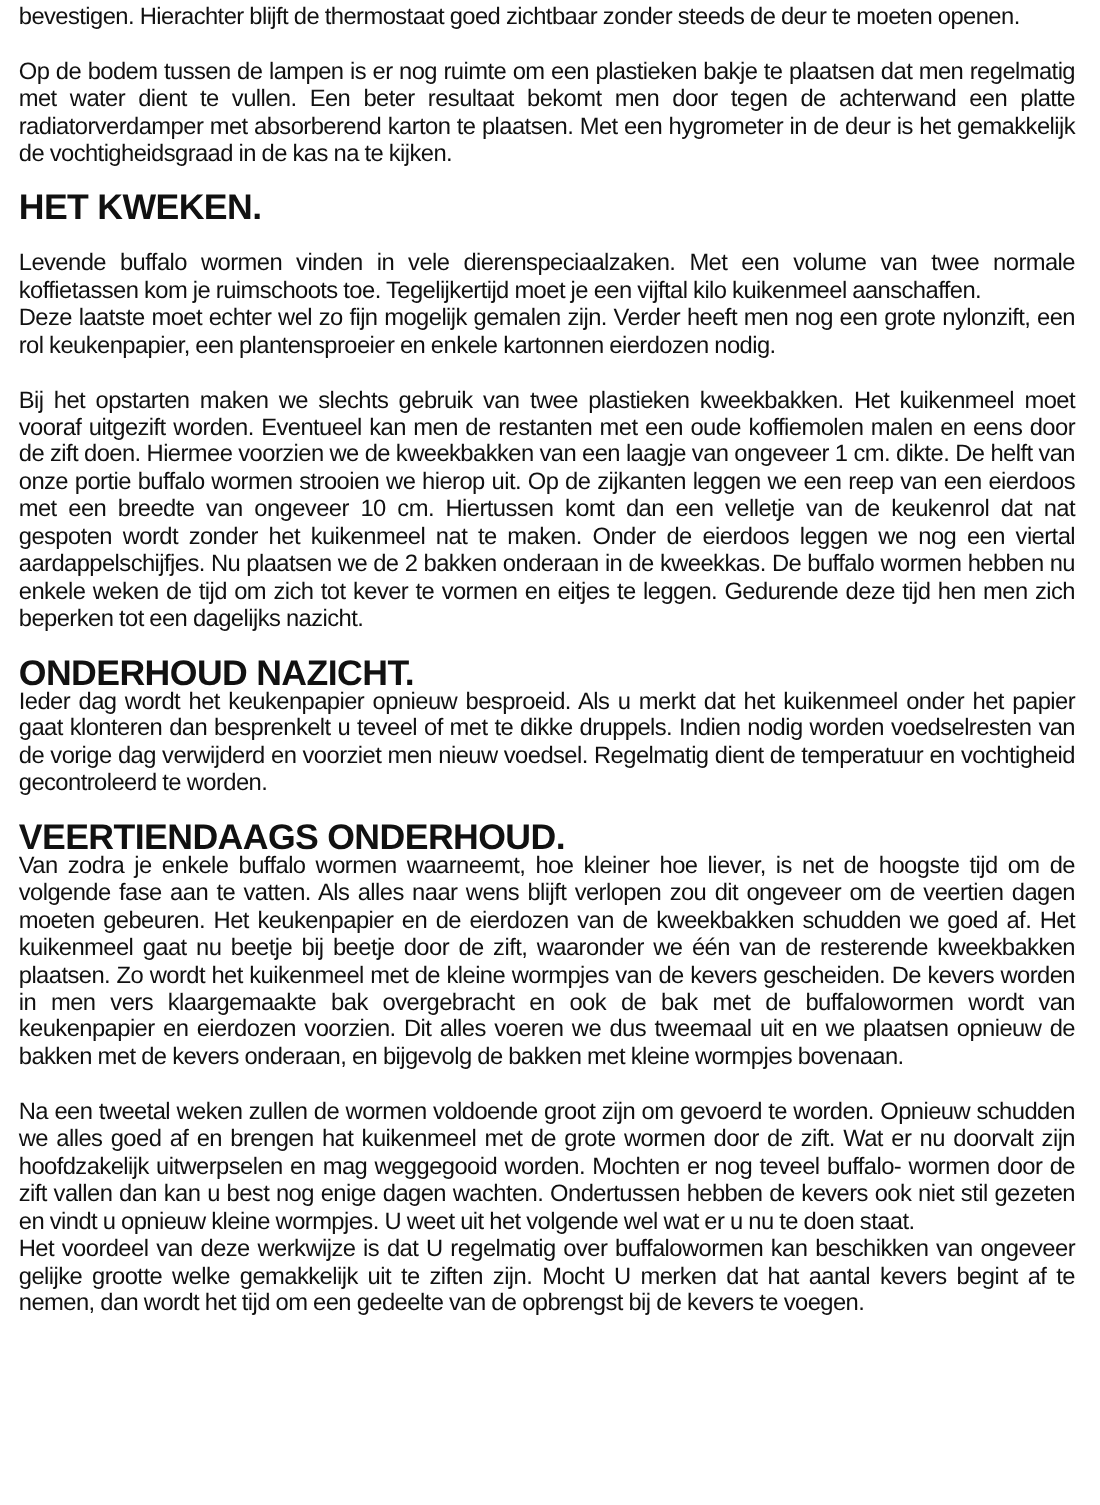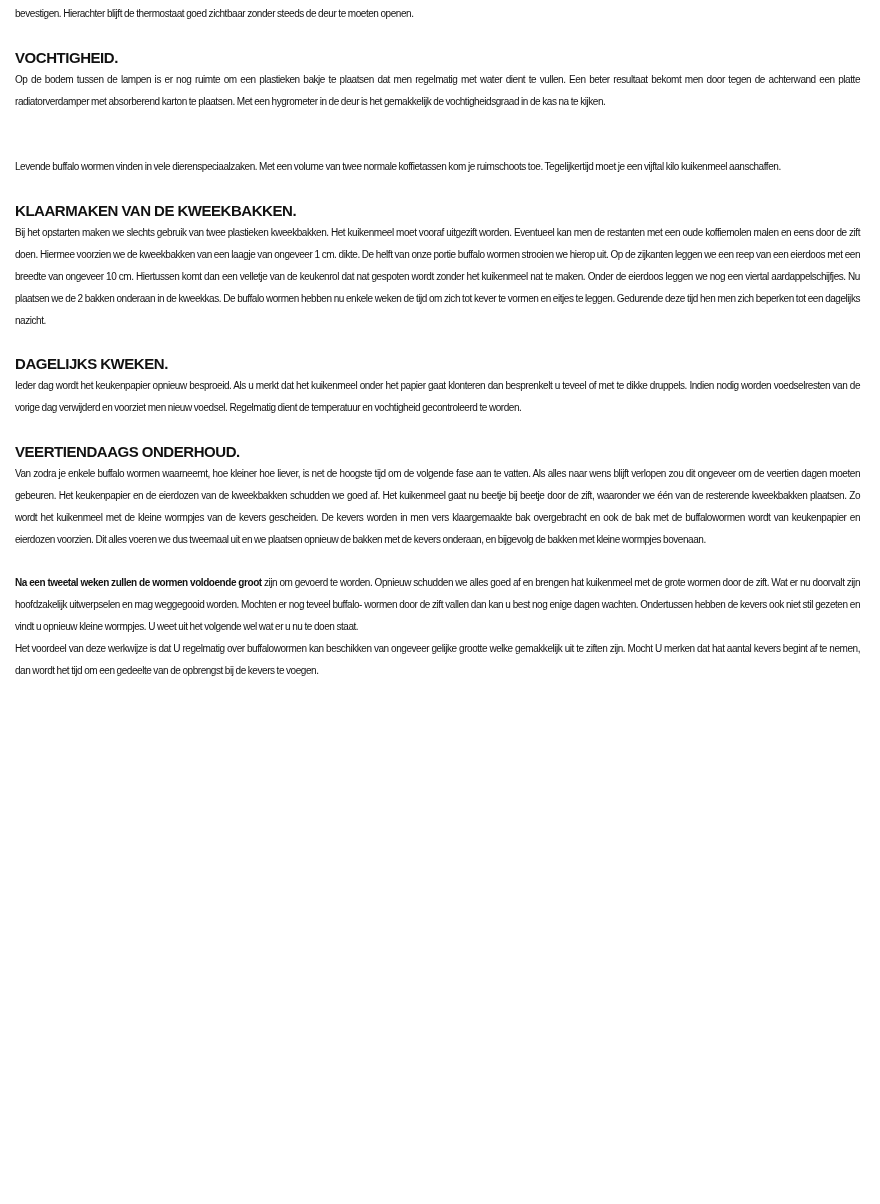--- a/index.html
+++ b/index.html
@@ -12,72 +12,72 @@
       height: 1204px;
       overflow: hidden;
       position: relative;
     }
     .page {
       position: absolute;
       left: 15px;
       top: 3px;
       width: 845px;
       font-family: "Liberation Sans", sans-serif;
-      font-size: 10px;
+      font-size: 19px;
       line-height: 21.9px;
       color: #111111;
       letter-spacing: -0.45px;
       word-spacing: -0.3px;
     }
     .para {
       margin: 0;
       text-align: justify;
       text-align-last: left;
     }
     .heading {
       margin: 0;
       font-weight: bold;
     }
     .gap {
       height: 21.9px;
     }
     .strong {
-      font-weight: bold;
+      font-weight: normal;
     }
   </style>
 </head>
 <body>
 
 <div class="page">
   <p class="para">bevestigen. Hierachter blijft de thermostaat goed zichtbaar zonder steeds de deur te moeten openen.</p>
   <div class="gap"></div>
 
   <section>
-    <h2 class="heading">VOCHTIGHEID.</h2>
     <p class="para">Op de bodem tussen de lampen is er nog ruimte om een plastieken bakje te plaatsen dat men regelmatig met water dient te vullen. Een beter resultaat bekomt men door tegen de achterwand een platte radiatorverdamper met absorberend karton te plaatsen. Met een hygrometer in de deur is het gemakkelijk de vochtigheidsgraad in de kas na te kijken.</p>
   </section>
   <div class="gap"></div>
 
   <section>
+    <h2 class="heading">HET KWEKEN.</h2>
   </section>
   <div class="gap"></div>
 
   <section>
     <p class="para">Levende buffalo wormen  vinden in vele dierenspeciaalzaken. Met een volume van twee normale koffietassen kom je ruimschoots toe. Tegelijkertijd moet je een vijftal kilo kuikenmeel aanschaffen.</p>
+    <p class="para">Deze laatste moet echter wel zo fijn mogelijk gemalen zijn. Verder heeft men nog een grote nylonzift, een rol keukenpapier, een plantensproeier en enkele kartonnen eierdozen nodig.</p>
   </section>
   <div class="gap"></div>
 
   <section>
-    <h2 class="heading">KLAARMAKEN VAN DE KWEEKBAKKEN.</h2>
     <p class="para">Bij het opstarten maken we slechts gebruik van twee plastieken kweekbakken. Het kuikenmeel moet vooraf uitgezift worden. Eventueel kan men de restanten met een oude koffiemolen malen en eens door de zift doen. Hiermee voorzien we de kweekbakken van een laagje van ongeveer 1 cm. dikte. De helft van onze portie buffalo wormen strooien we hierop uit. Op de zijkanten leggen we een reep van een eierdoos met een breedte van ongeveer 10 cm. Hiertussen komt dan een velletje van de keukenrol dat  nat gespoten wordt zonder het kuikenmeel nat te maken. Onder de eierdoos leggen we nog een viertal aardappelschijfjes. Nu plaatsen we de 2 bakken onderaan in de kweekkas. De buffalo wormen hebben nu enkele weken de tijd om zich tot kever te vormen en eitjes te leggen. Gedurende deze tijd hen men zich beperken tot een dagelijks nazicht.</p>
   </section>
   <div class="gap"></div>
 
   <section>
-    <h2 class="heading">DAGELIJKS KWEKEN.</h2>
+    <h2 class="heading">ONDERHOUD NAZICHT.</h2>
     <p class="para">Ieder dag wordt het keukenpapier opnieuw besproeid. Als u merkt dat het kuikenmeel onder het papier gaat klonteren dan besprenkelt u teveel of met te dikke druppels. Indien nodig worden voedselresten van de vorige dag verwijderd en voorziet men nieuw voedsel. Regelmatig dient de temperatuur en vochtigheid gecontroleerd te worden.</p>
   </section>
   <div class="gap"></div>
 
   <section>
     <h2 class="heading">VEERTIENDAAGS ONDERHOUD.</h2>
     <p class="para">Van zodra je enkele buffalo wormen waarneemt, hoe kleiner hoe liever, is net de hoogste tijd om de volgende fase aan te vatten. Als alles naar wens blijft verlopen zou dit ongeveer om de veertien dagen moeten gebeuren. Het keukenpapier en de eierdozen van de kweekbakken schudden we goed af. Het kuikenmeel gaat nu beetje bij beetje door de  zift, waaronder we één van de resterende kweekbakken plaatsen. Zo wordt het kuikenmeel met de kleine wormpjes van de kevers gescheiden. De kevers worden in men vers klaargemaakte bak overgebracht en ook de bak met de buffalowormen wordt van keukenpapier en eierdozen voorzien. Dit alles voeren we dus tweemaal uit en we plaatsen opnieuw de bakken met de kevers onderaan, en bijgevolg de bakken met kleine wormpjes bovenaan.</p>
   </section>
   <div class="gap"></div>
 

